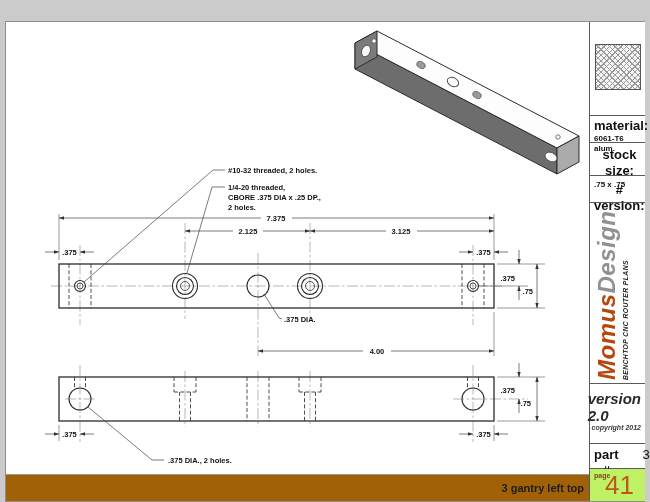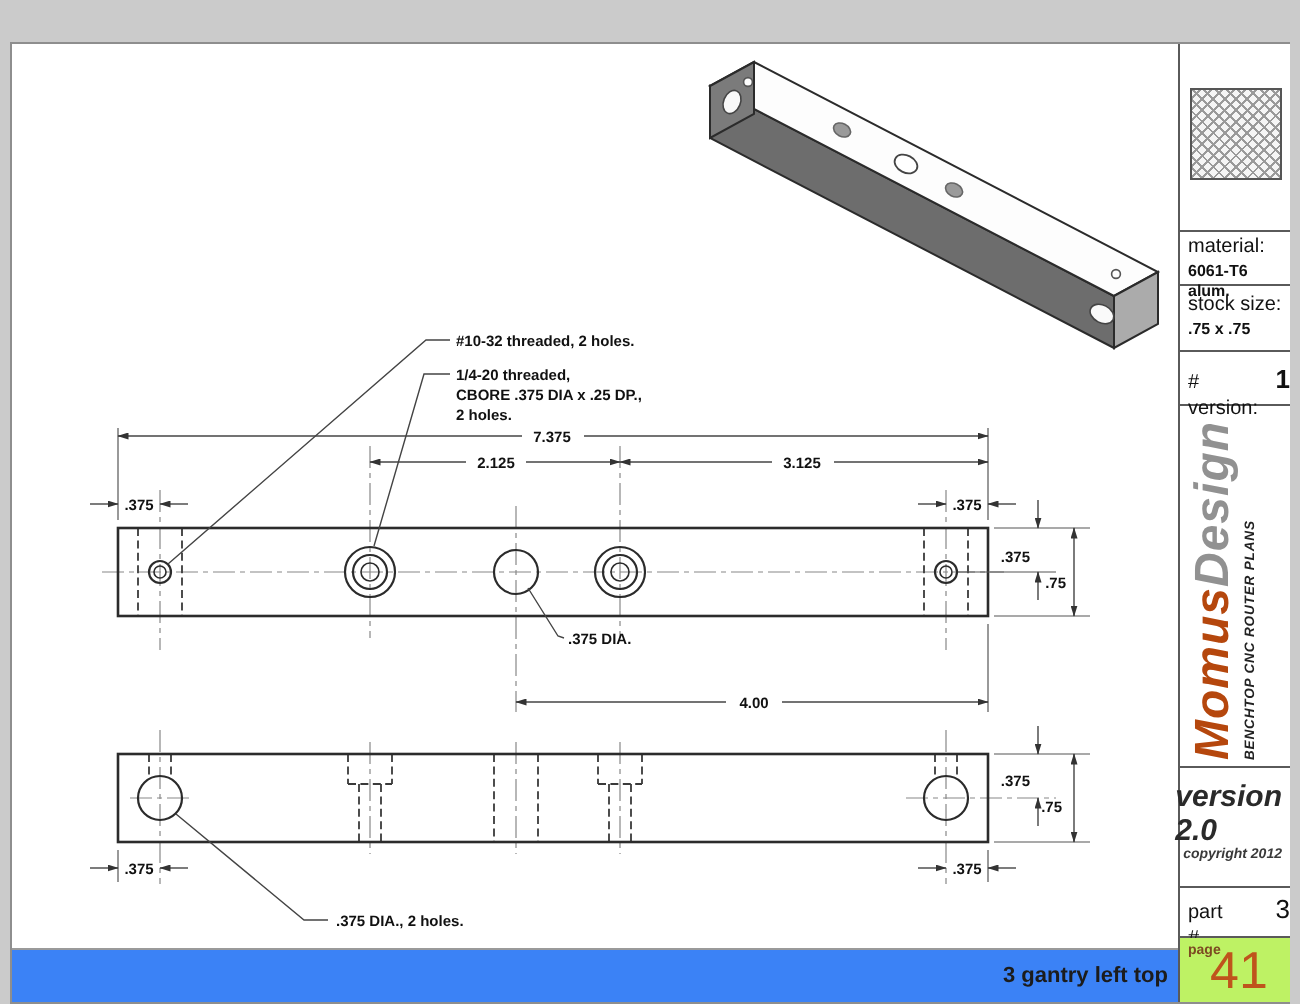--- a/index.html
+++ b/index.html
@@ -10,21 +10,21 @@
   }
   .sheet {
     position:absolute; left:5px; top:21px; width:640px; height:481px;
     background:#ffffff; border:1px solid #8e8e8e;
   }
   .drawing-area { position:absolute; left:0; top:0; width:583px; height:452px; }
   .drawing-area svg { display:block; }
 
   .footer-bar {
     position:absolute; left:0; top:452px; width:583px; height:27px;
-    background:#3b82f6; border-top:1px solid #9a9a9a;
+    background:#a16207; border-top:1px solid #9a9a9a;
     display:flex; align-items:center; justify-content:flex-end;
     padding-right:5px; font-size:11px; font-weight:bold; color:#1c1c1c;
   }
 
   .sidebar {
     position:absolute; left:583px; top:0; width:56px; height:479px;
     border-left:1px solid #5a5a5a; display:flex; flex-direction:column;
     background:#fff;
   }
   .sb { border-bottom:1px solid #5a5a5a; }
@@ -32,21 +32,21 @@
   .sb-swatch { height:94px; }
   .hatch {
     width:46px; height:46px; margin:22px auto 0 auto;
     border:1px solid #555; background-color:#f5f5f5;
     background-image:
       repeating-linear-gradient(45deg,  transparent 0 3px, #9a9a9a 3px 4px),
       repeating-linear-gradient(-45deg, transparent 0 3px, #9a9a9a 3px 4px);
   }
   .sb-material { height:27px; padding:2px 0 0 4px; }
   .sb-stock    { height:33px; padding:4px 0 0 4px; }
-  .sb-label { font-size:10px; font-weight:normal; color:#111; line-height:1.25; }
+  .sb-label { font-size:13px; font-weight:bold; color:#111; line-height:1.25;text-align:center; }
   .sb-value { font-size:8px;   font-weight:bold; color:#111; line-height:1.25; }
   .sb-required { height:27px; padding:6px 0 0 4px; display:flex; align-items:baseline; gap:7px; }
   .req-num { font-size:13px; font-weight:bold; color:#111; }
 
   .sb-logo { height:181px; position:relative; overflow:visible; }
   .logo-rot {
     position:absolute; left:3px; top:0; width:181px; height:52px;
     transform: translateY(181px) rotate(-90deg); transform-origin:0 0;
     padding-left:4px; white-space:nowrap;
   }

